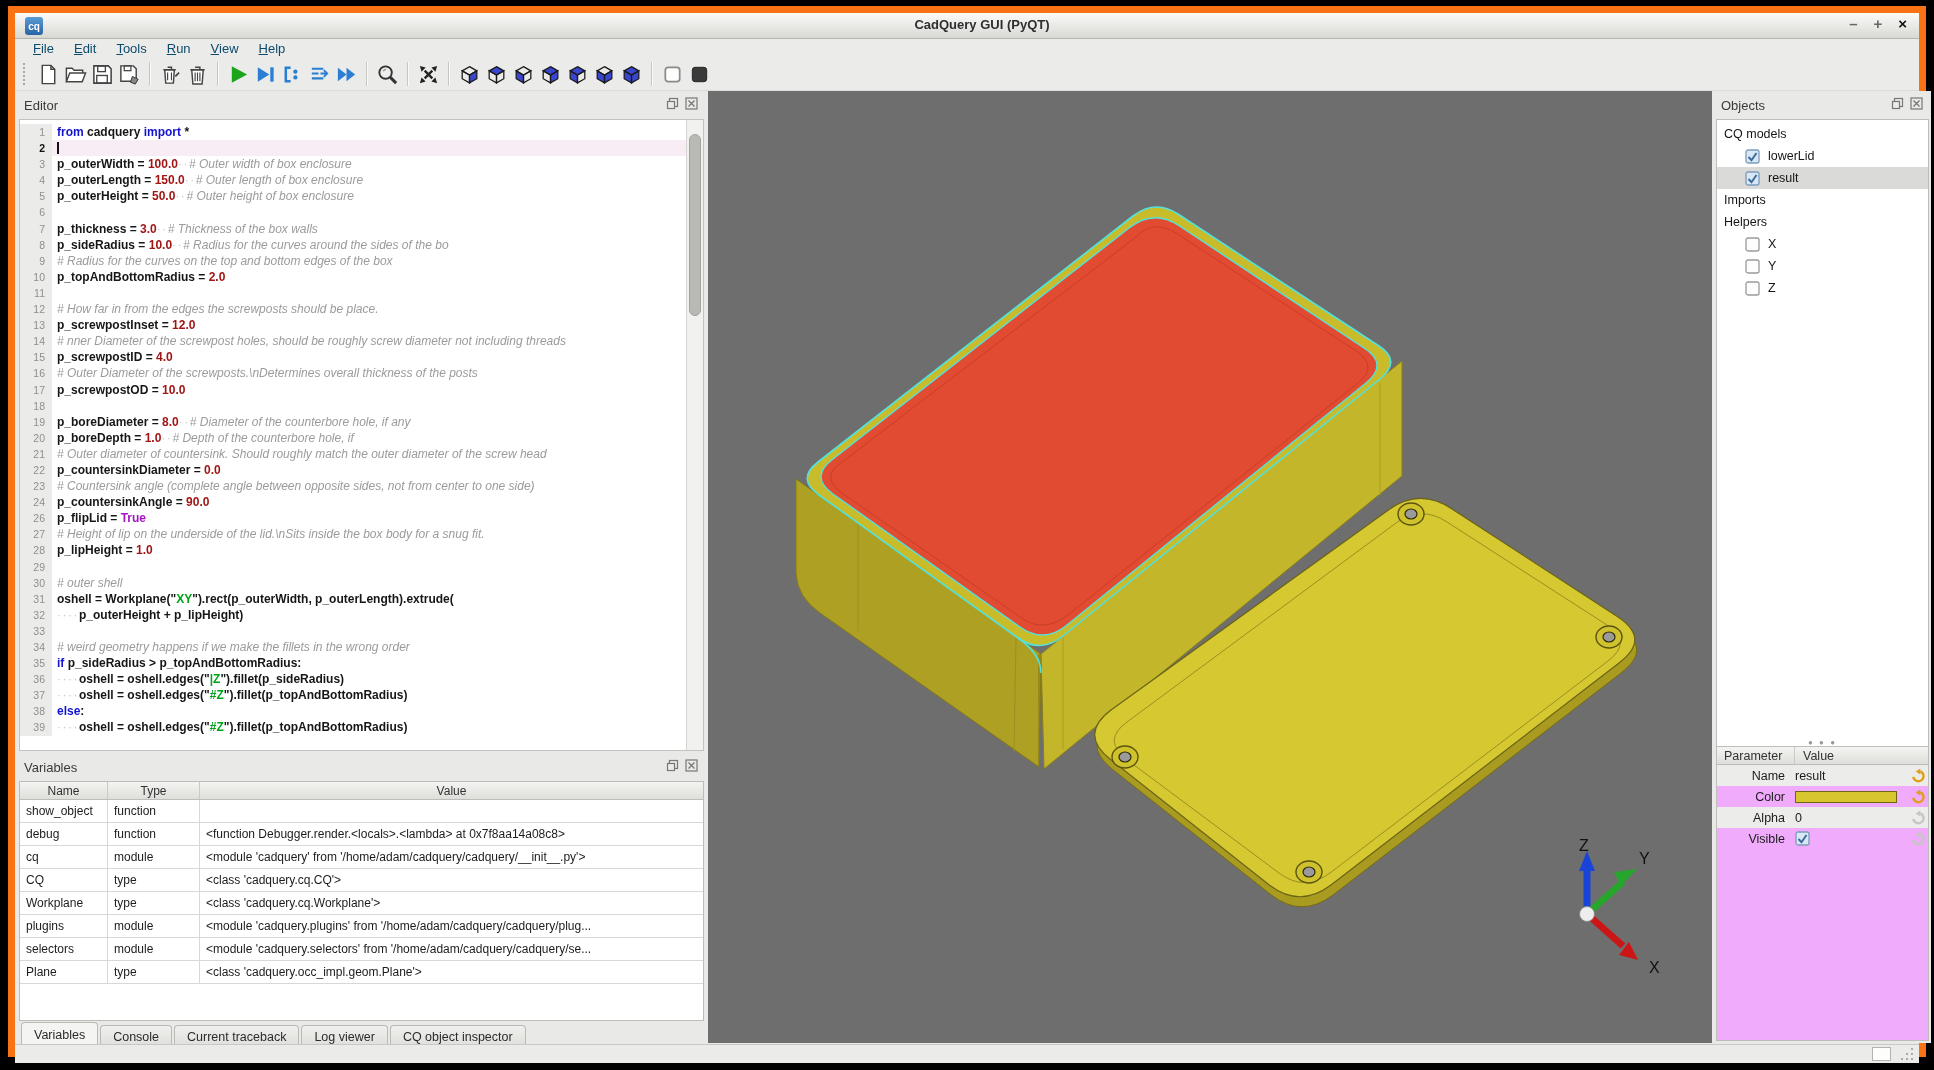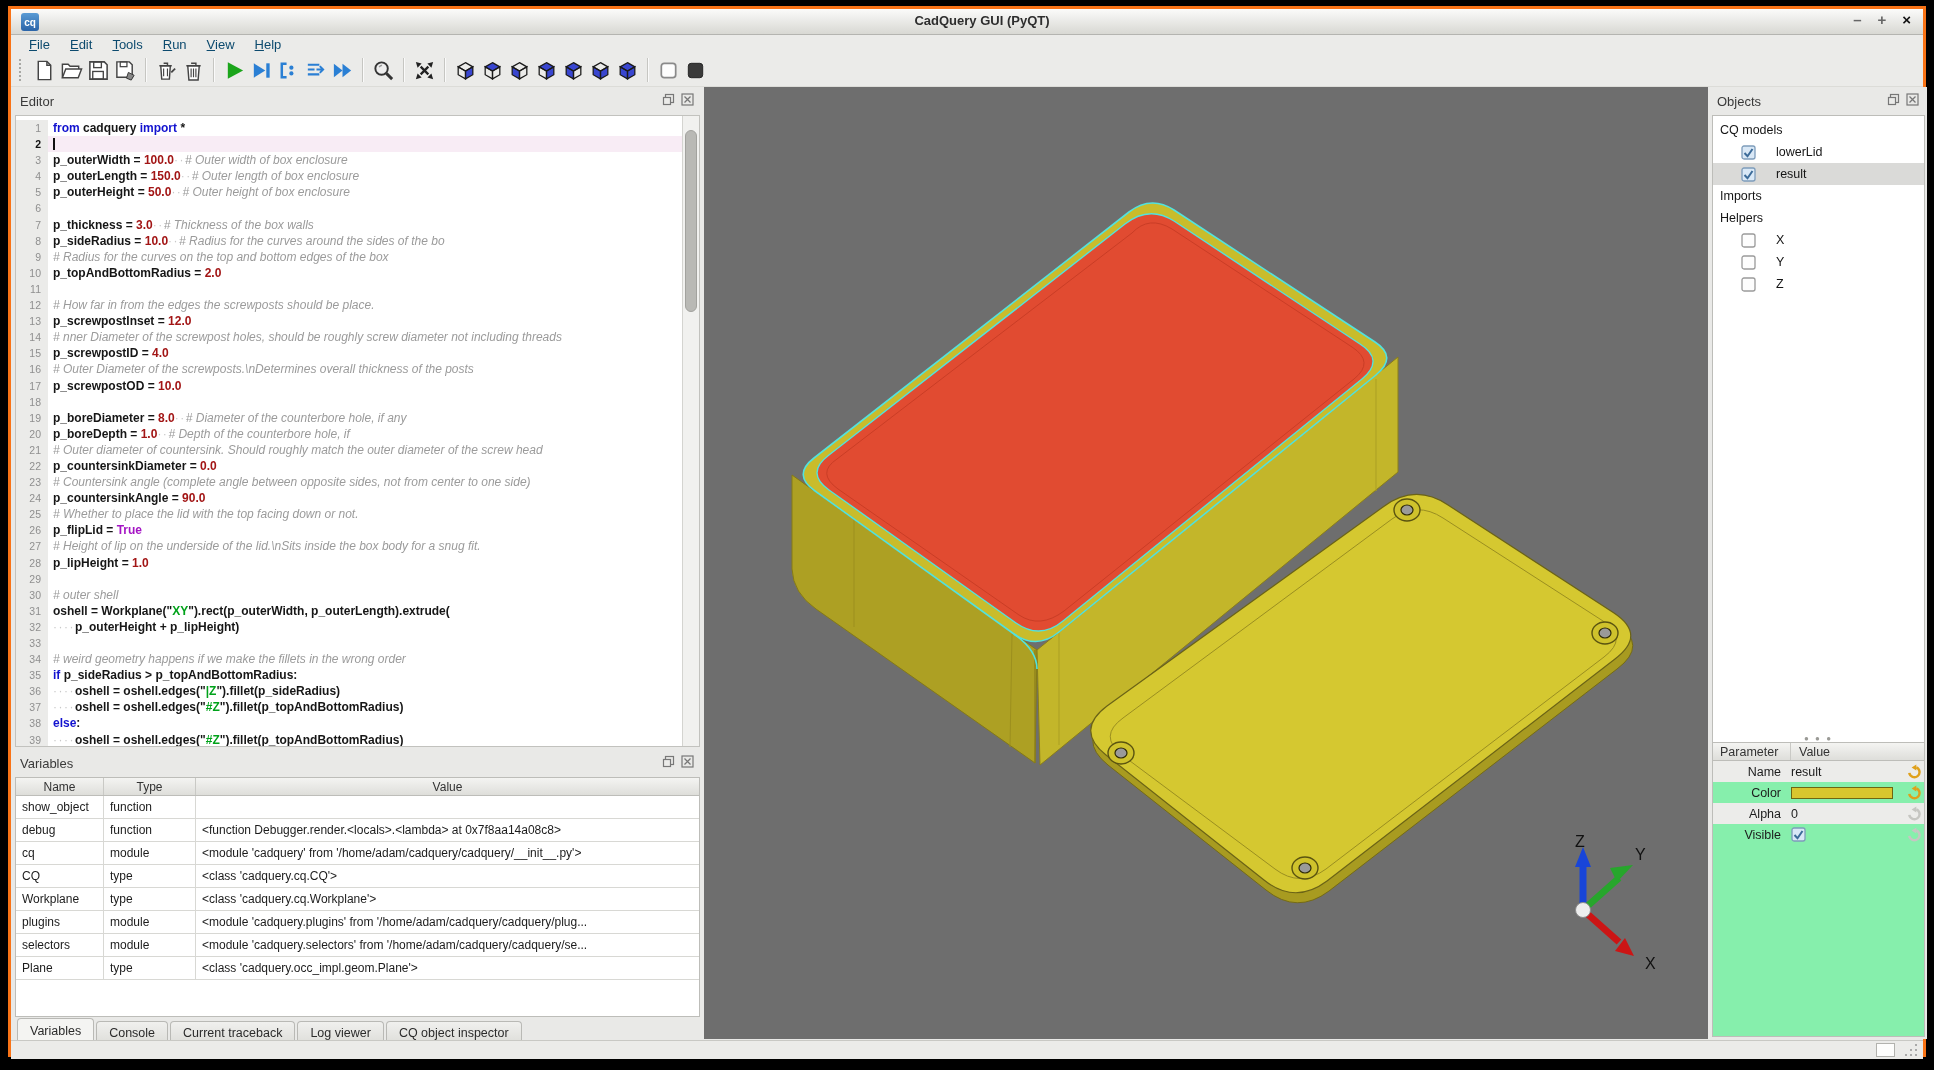--- a/index.html
+++ b/index.html
@@ -1,21 +1,21 @@
 <!DOCTYPE html>
 <html><head>
 <meta charset="utf-8">
 <style>
   html,body{margin:0;padding:0;}
   body{width:1934px;height:1070px;background:#000;position:relative;
        font-family:"Liberation Sans",sans-serif;overflow:hidden;}
   *{box-sizing:border-box;}
 
   #win{position:absolute;left:8px;top:6px;width:1918px;height:1051px;
-       background:#e9e9e7;border:3px solid #f97316;}
+       background:#e9e9e7;border:7px solid #f97316;}
 
   
   #titlebar{position:absolute;left:0;top:0;right:0;height:26px;
     background:linear-gradient(#fbfbfa,#d8d8d3);border-bottom:1px solid #b4b4b0;}
   #app-icon{position:absolute;left:10px;top:4px;width:18px;height:18px;border-radius:3px;
     background:linear-gradient(#5a9bd4,#2a64a8);color:#fff;font-size:10px;font-weight:bold;
     display:flex;align-items:center;justify-content:center;}
   #title-text{position:absolute;left:0;right:0;top:4px;text-align:center;
     font-size:13px;font-weight:bold;color:#2e2e2e;padding-left:30px;}
   #win-btns{position:absolute;right:12px;top:2px;display:flex;gap:16px;
@@ -91,28 +91,28 @@
   
   #viewport{left:693px;top:78px;width:1004px;height:952px;background:#6e6e6e;overflow:hidden;}
 
   
   #right-dock{left:1699px;top:78px;width:217px;height:952px;}
   #right-dock .dock-header{height:28px;}
   #obj-list{position:absolute;left:2px;top:28px;right:2px;height:665px;background:#fff;
     border:1px solid #bdbdb9;overflow:hidden;padding-top:3px;}
   .tree-row{height:22px;display:flex;align-items:center;font-size:12.5px;color:#151515;}
   .tree-row.group{padding-left:7px;}
-  .tree-row.item{padding-left:28px;gap:20px;}
+  .tree-row.item{padding-left:28px;gap:8px;}
   .tree-row.selected{background:#dadad8;}
   .cbx{width:15px;height:15px;flex:0 0 15px;}
 
   #rd-splitter{position:absolute;left:2px;top:647px;right:2px;height:8px;display:flex;
     align-items:center;justify-content:center;color:#9a9a96;font-size:8px;letter-spacing:2px;}
 
-  #param-panel{position:absolute;left:2px;top:655px;right:2px;bottom:2px;background:#86efac;
+  #param-panel{position:absolute;left:2px;top:655px;right:2px;bottom:2px;background:#f0abfc;
     border:1px solid #bdbdb9;overflow:hidden;}
   .pp-hdr{display:flex;height:18px;background:linear-gradient(#f4f4f2,#dededa);
     border-bottom:1px solid #bdbdb9;font-size:12.5px;color:#333;}
   .pp-hc1{width:78px;padding-left:7px;display:flex;align-items:center;border-right:1px solid #c9c9c5;}
   .pp-hc2{flex:1;padding-left:8px;display:flex;align-items:center;}
   .pp-row{display:flex;height:21px;align-items:center;font-size:12.5px;color:#1c1c1c;}
   .pp-row:nth-child(odd){background:#ececea;}
   .pp-label{width:78px;flex:0 0 78px;text-align:right;padding-right:10px;}
   .pp-val{flex:1;display:flex;align-items:center;}
   .pp-undo{width:22px;flex:0 0 22px;display:flex;justify-content:center;}
@@ -430,24 +430,20 @@
             <span class="ed-num">22</span>
             <span class="ed-txt"><span class="tk-p">p_countersinkDiameter = </span><span class="tk-n">0.0</span></span>
           </div>
           <div class="ed-line">
             <span class="ed-num">23</span>
             <span class="ed-txt"><span class="tk-c"># Countersink angle (complete angle between opposite sides, not from center to one side)</span></span>
           </div>
           <div class="ed-line">
             <span class="ed-num">24</span>
             <span class="ed-txt"><span class="tk-p">p_countersinkAngle = </span><span class="tk-n">90.0</span></span>
-          </div>
-          <div class="ed-line">
-            <span class="ed-num">25</span>
-            <span class="ed-txt"><span class="tk-c"># Whether to place the lid with the top facing down or not.</span></span>
           </div>
           <div class="ed-line">
             <span class="ed-num">26</span>
             <span class="ed-txt"><span class="tk-p">p_flipLid = </span><span class="tk-t">True</span></span>
           </div>
           <div class="ed-line">
             <span class="ed-num">27</span>
             <span class="ed-txt"><span class="tk-c"># Height of lip on the underside of the lid.\nSits inside the box body for a snug fit.</span></span>
           </div>
           <div class="ed-line">

